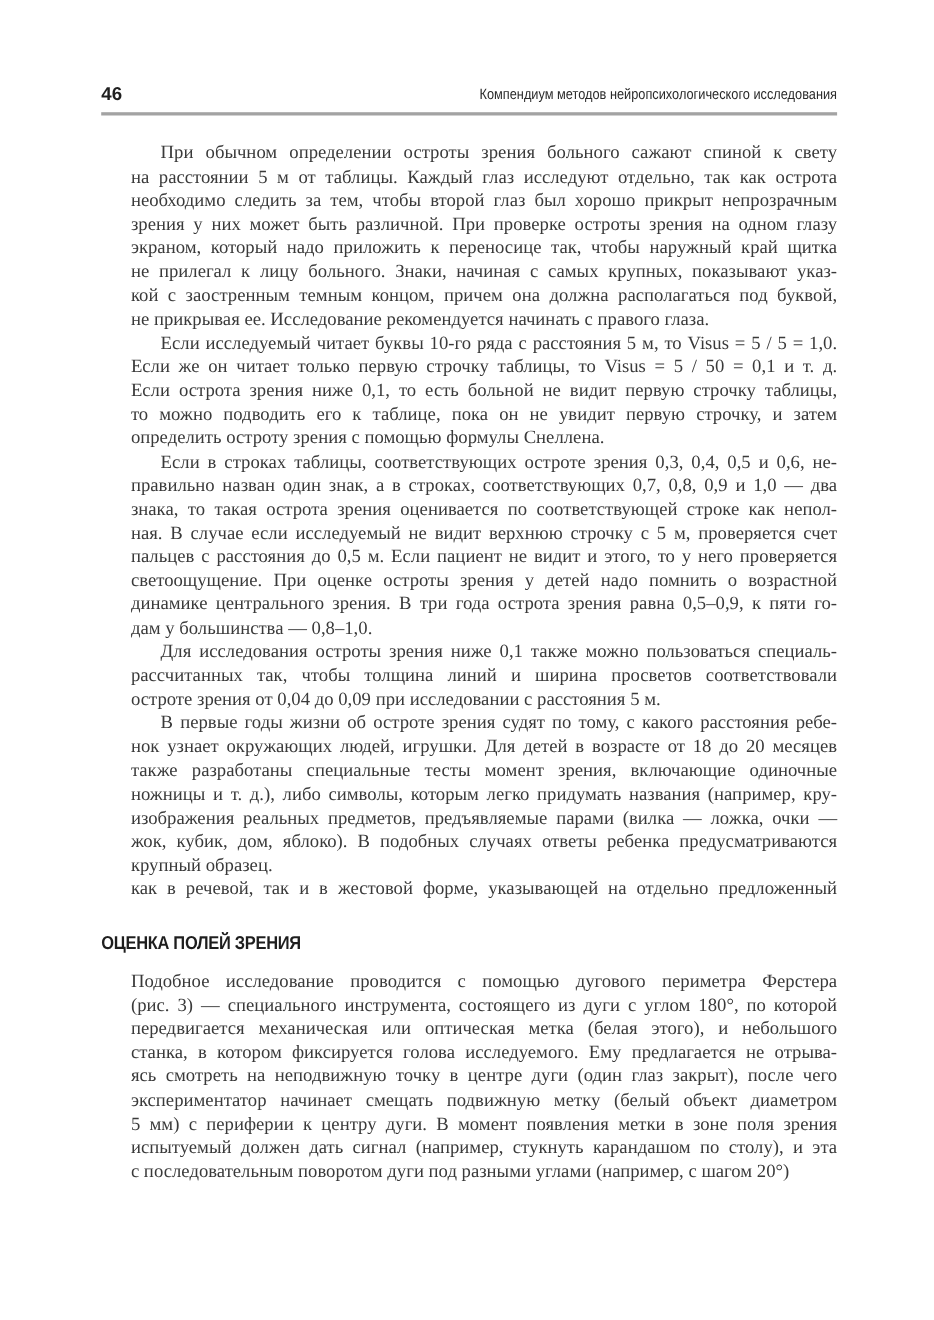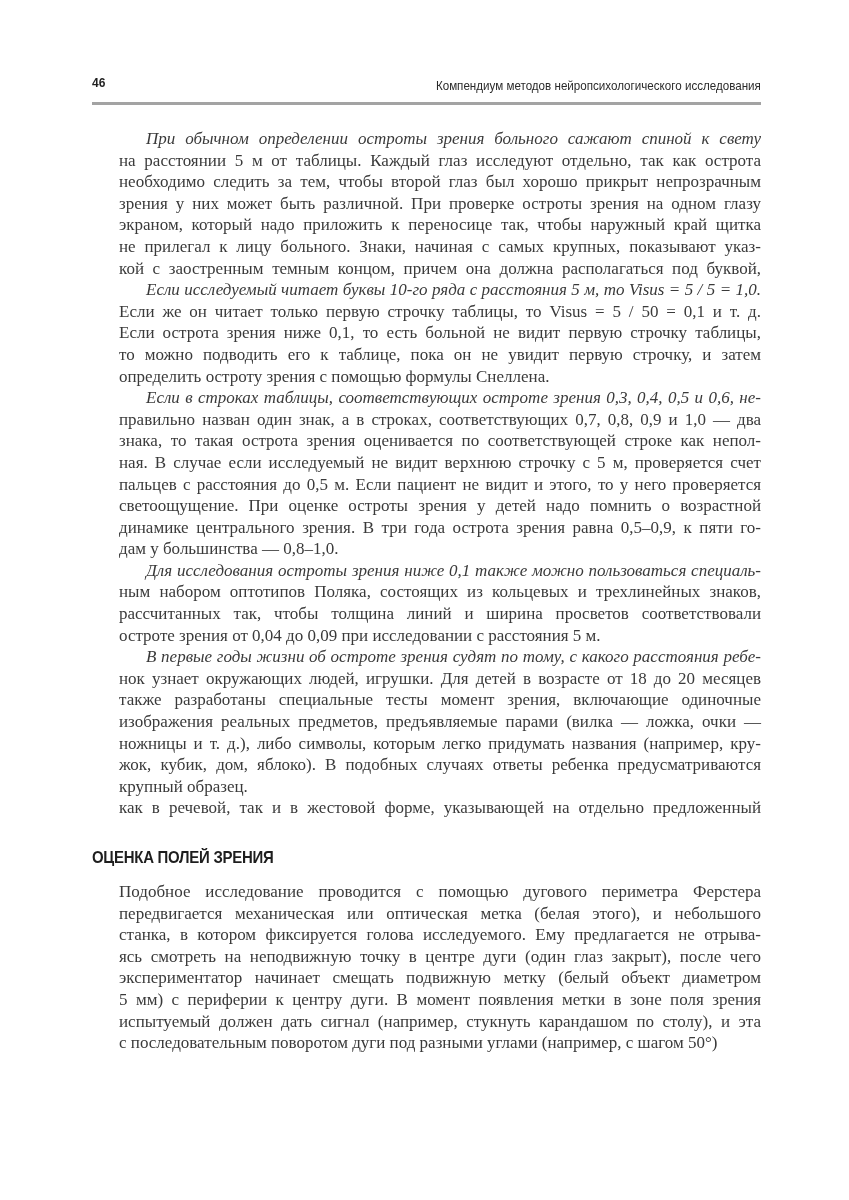--- a/index.html
+++ b/index.html
@@ -1,42 +1,42 @@
 <!DOCTYPE html>
 <html><head>
 <meta charset="utf-8">
 <style>
   html, body { margin: 0; padding: 0; background: #ffffff; }
   body { width: 849px; height: 1200px; position: relative; overflow: hidden; }
   .page { position: absolute; left: 0; top: 0; width: 849px; height: 1200px; background: #ffffff; }
   .header { position: absolute; left: 92px; top: 76px; width: 669px; height: 22px; }
   .page-number {
     position: absolute; left: 0; top: 0;
-    font-family: "Liberation Sans", sans-serif; font-weight: bold; font-size: 12px;
+    font-family: "Liberation Sans", sans-serif; font-weight: bold; font-size: 17px;
     color: #1f1f1f; letter-spacing: 0.2px;
   }
   .running-title {
     position: absolute; right: 0; top: 2px;
     font-family: "Liberation Sans", sans-serif; font-size: 13.5px;
     color: #2a2a2a; transform: scaleX(0.86); transform-origin: right center; white-space: nowrap;
   }
   .header-rule { position: absolute; left: 92px; top: 102px; width: 669px; height: 3px; background: #a3a3a3; }
   .body-text {
     position: absolute; left: 92px; top: 128px; width: 669px;
     font-family: "Liberation Serif", serif; font-size: 17px; line-height: 21.6px; color: #3a3a3a;
   }
   .para { margin: 0; text-align: justify; text-indent: 27px; hyphens: manual; }
   .section-heading {
     margin: 28px 0 12px 0;
     font-family: "Liberation Sans", sans-serif; font-weight: bold; font-size: 17px; line-height: 22px;
     color: #1e1e1e; letter-spacing: -0.3px; transform: scaleX(0.88); transform-origin: left center; white-space: nowrap;
   }
   .line { display: block; text-align: justify; text-align-last: justify; white-space: nowrap; overflow: visible; }
   .line.last { text-align-last: left; }
-  .line.indent { padding-left: 27px; font-style: italic; }
+  .line.indent { padding-left: 27px; }
 </style>
 </head>
 <body>
 
 <div class="page">
   <div class="header">
     <span class="page-number">46</span>
     <span class="running-title">Компендиум методов нейропсихологического исследования</span>
   </div>
   <div class="header-rule"></div>
@@ -44,62 +44,63 @@
   <div class="body-text">
     <div id="paras1">
         <div class="para">
           <span class="line indent">При обычном определении остроты зрения больного сажают спиной к свету</span>
           <span class="line">на расстоянии 5 м от таблицы. Каждый глаз исследуют отдельно, так как острота</span>
           <span class="line">необходимо следить за тем, чтобы второй глаз был хорошо прикрыт непрозрачным</span>
           <span class="line">зрения у них может быть различной. При проверке остроты зрения на одном глазу</span>
           <span class="line">экраном, который надо приложить к переносице так, чтобы наружный край щитка</span>
           <span class="line">не прилегал к лицу больного. Знаки, начиная с самых крупных, показывают указ-</span>
           <span class="line">кой с заостренным темным концом, причем она должна располагаться под буквой,</span>
+          <span class="line last">не прикрывая ее. Исследование рекомендуется начинать с правого глаза.</span>
         </div>
         <div class="para">
           <span class="line indent">Если исследуемый читает буквы 10-го ряда с расстояния 5 м, то Visus = 5 / 5 = 1,0.</span>
           <span class="line">Если же он читает только первую строчку таблицы, то Visus = 5 / 50 = 0,1 и т. д.</span>
           <span class="line">Если острота зрения ниже 0,1, то есть больной не видит первую строчку таблицы,</span>
           <span class="line">то можно подводить его к таблице, пока он не увидит первую строчку, и затем</span>
           <span class="line last">определить остроту зрения с помощью формулы Снеллена.</span>
         </div>
         <div class="para">
           <span class="line indent">Если в строках таблицы, соответствующих остроте зрения 0,3, 0,4, 0,5 и 0,6, не-</span>
           <span class="line">правильно назван один знак, а в строках, соответствующих 0,7, 0,8, 0,9 и 1,0 — два</span>
           <span class="line">знака, то такая острота зрения оценивается по соответствующей строке как непол-</span>
           <span class="line">ная. В случае если исследуемый не видит верхнюю строчку с 5 м, проверяется счет</span>
           <span class="line">пальцев с расстояния до 0,5 м. Если пациент не видит и этого, то у него проверяется</span>
           <span class="line">светоощущение. При оценке остроты зрения у детей надо помнить о возрастной</span>
           <span class="line">динамике центрального зрения. В три года острота зрения равна 0,5–0,9, к пяти го-</span>
           <span class="line last">дам у большинства — 0,8–1,0.</span>
         </div>
         <div class="para">
           <span class="line indent">Для исследования остроты зрения ниже 0,1 также можно пользоваться специаль-</span>
-          <span class="line">ным набором оптотипов Поляка, состоящих из кольцевых и трехлинейных знаков,</span>
           <span class="line">рассчитанных так, чтобы толщина линий и ширина просветов соответствовали</span>
           <span class="line last">остроте зрения от 0,04 до 0,09 при исследовании с расстояния 5 м.</span>
         </div>
         <div class="para">
           <span class="line indent">В первые годы жизни об остроте зрения судят по тому, с какого расстояния ребе-</span>
           <span class="line">нок узнает окружающих людей, игрушки. Для детей в возрасте от 18 до 20 месяцев</span>
           <span class="line">также разработаны специальные тесты момент зрения, включающие одиночные</span>
+          <span class="line">ножницы и т. д.), либо символы, которым легко придумать названия (например, кру-</span>
           <span class="line">изображения реальных предметов, предъявляемые парами (вилка — ложка, очки —</span>
-          <span class="line">ножницы и т. д.), либо символы, которым легко придумать названия (например, кру-</span>
           <span class="line">жок, кубик, дом, яблоко). В подобных случаях ответы ребенка предусматриваются</span>
           <span class="line last">крупный образец.</span>
           <span class="line">как в речевой, так и в жестовой форме, указывающей на отдельно предложенный</span>
         </div>
       </div>
     <div class="section-heading">ОЦЕНКА ПОЛЕЙ ЗРЕНИЯ</div>
     <div id="paras2">
         <div class="para">
           <span class="line">Подобное исследование проводится с помощью дугового периметра Ферстера</span>
+          <span class="line">(рис. 3) — специального инструмента, состоящего из дуги с углом 180°, по которой</span>
           <span class="line">передвигается механическая или оптическая метка (белая этого), и небольшого</span>
           <span class="line">станка, в котором фиксируется голова исследуемого. Ему предлагается не отрыва-</span>
           <span class="line">ясь смотреть на неподвижную точку в центре дуги (один глаз закрыт), после чего</span>
           <span class="line">экспериментатор начинает смещать подвижную метку (белый объект диаметром</span>
           <span class="line">5 мм) с периферии к центру дуги. В момент появления метки в зоне поля зрения</span>
           <span class="line">испытуемый должен дать сигнал (например, стукнуть карандашом по столу), и эта</span>
-          <span class="line last">с последовательным поворотом дуги под разными углами (например, с шагом 50°)</span>
+          <span class="line last">с последовательным поворотом дуги под разными углами (например, с шагом 20°)</span>
         </div>
       </div>
   </div>
 </div>
 
 </body></html>

